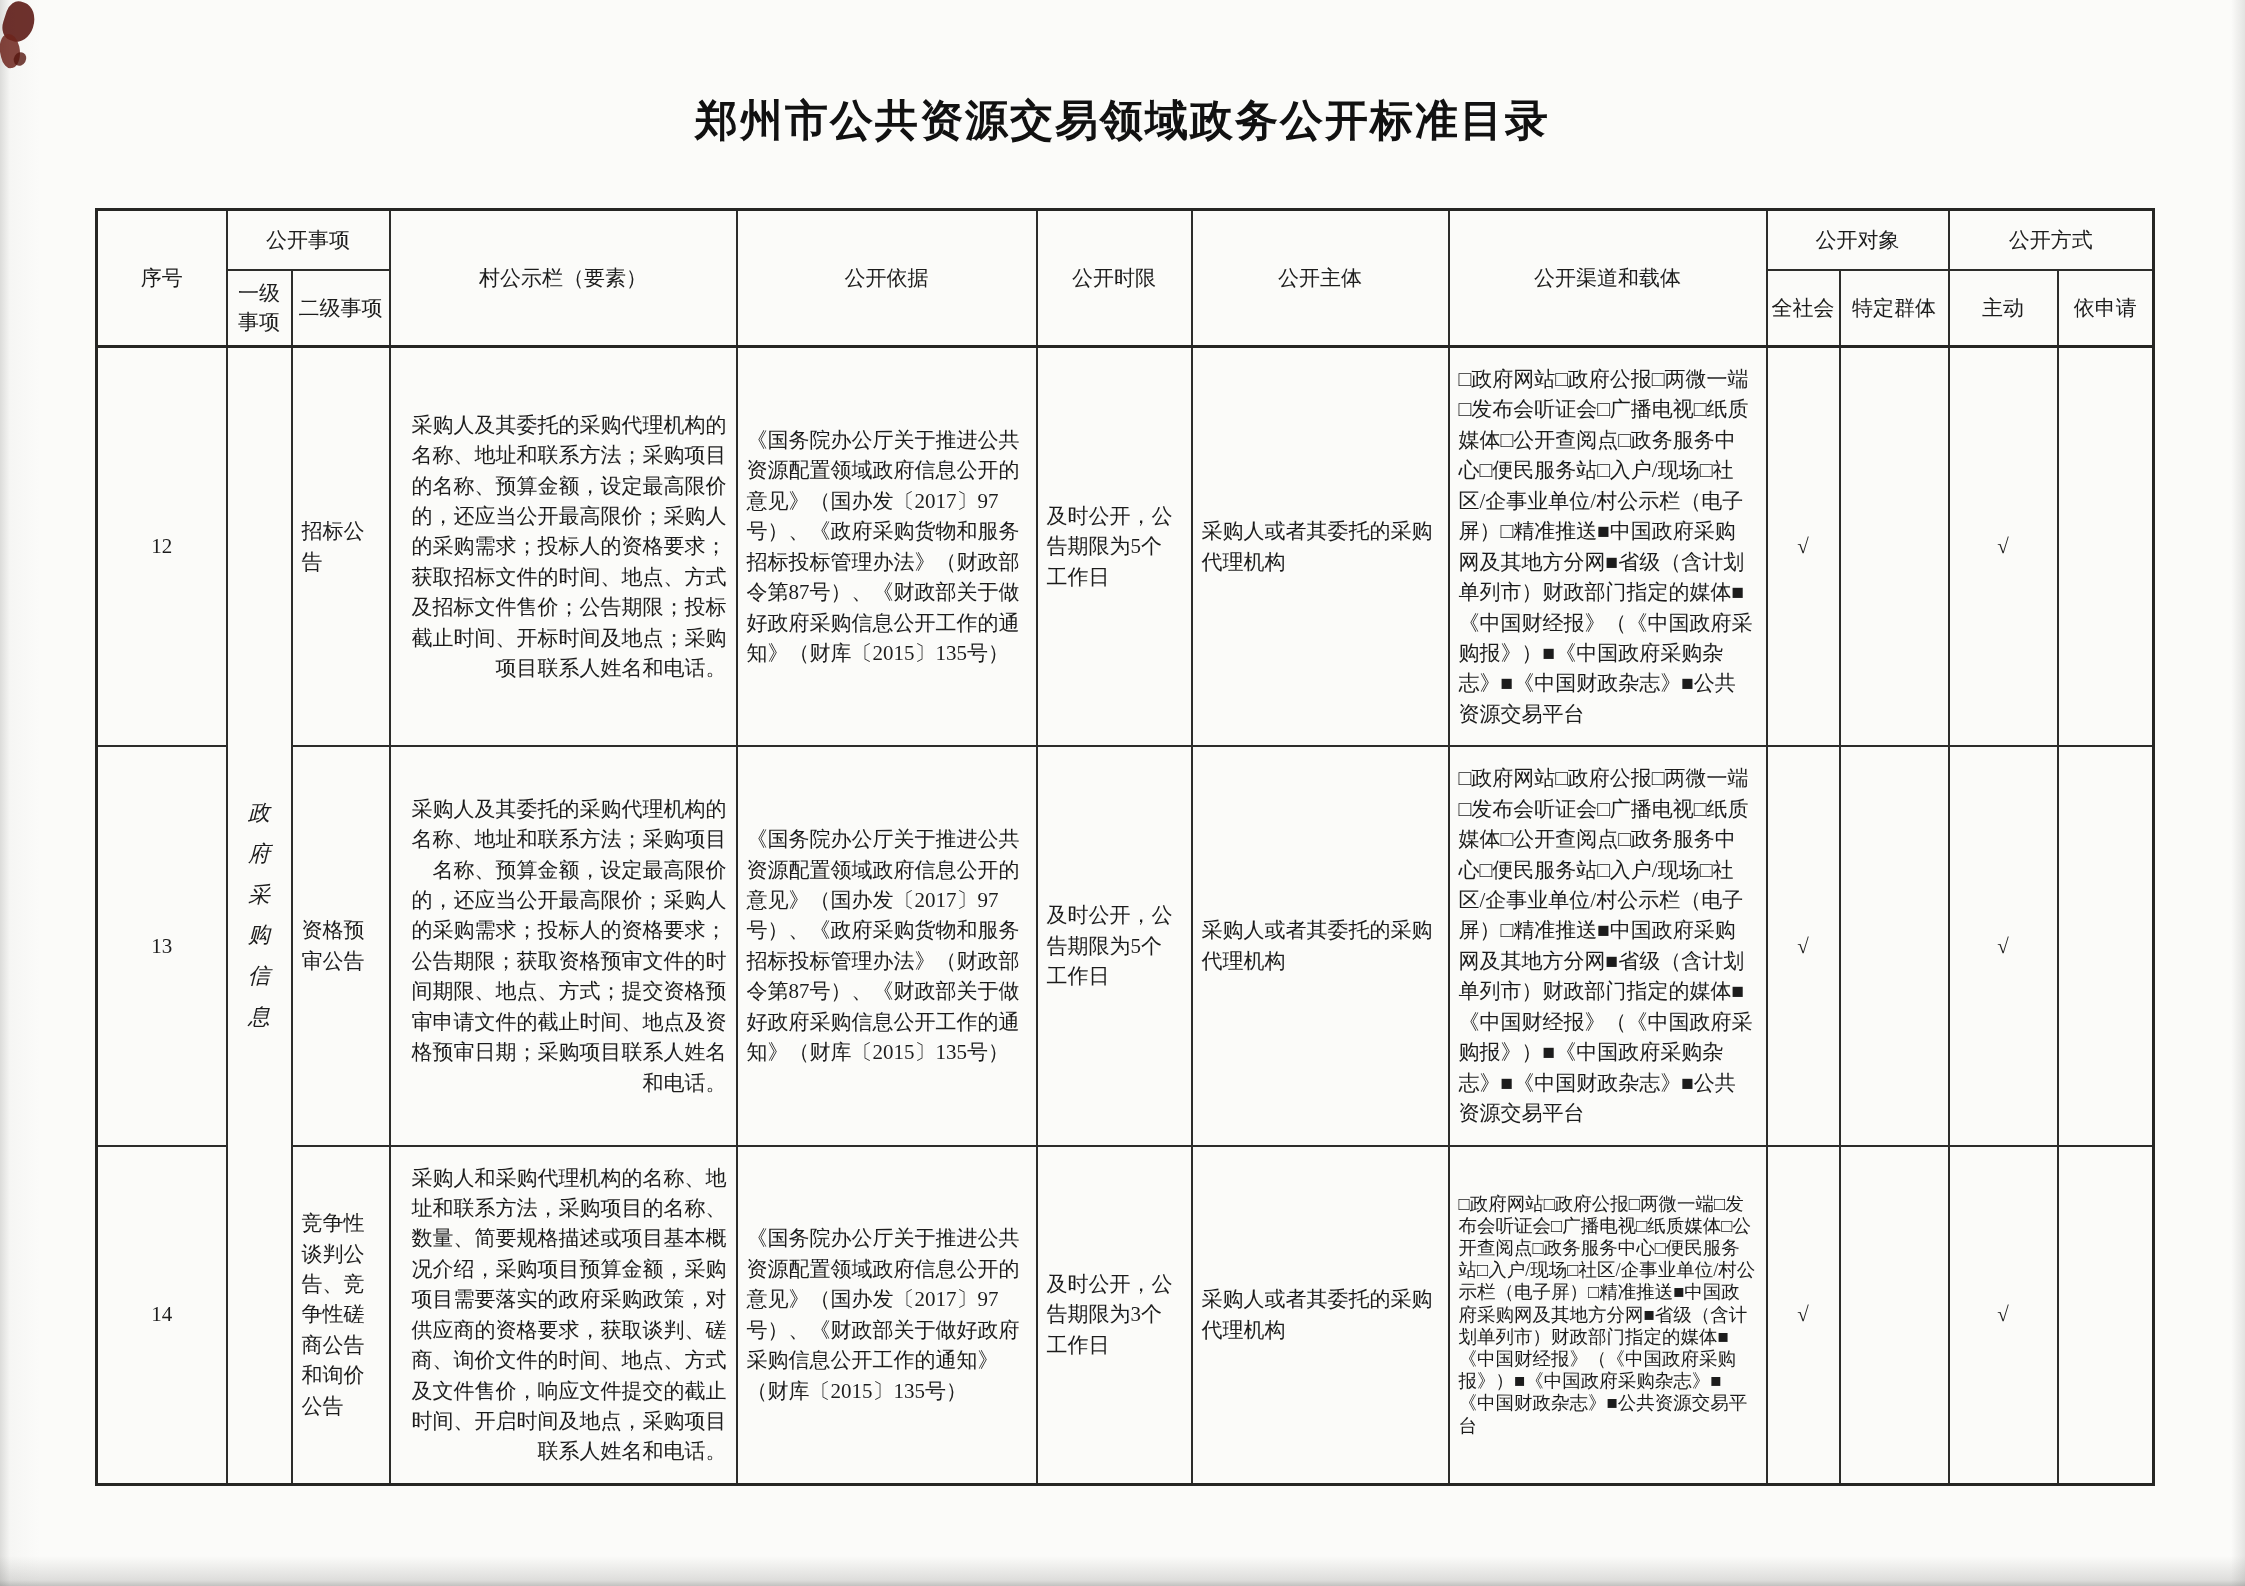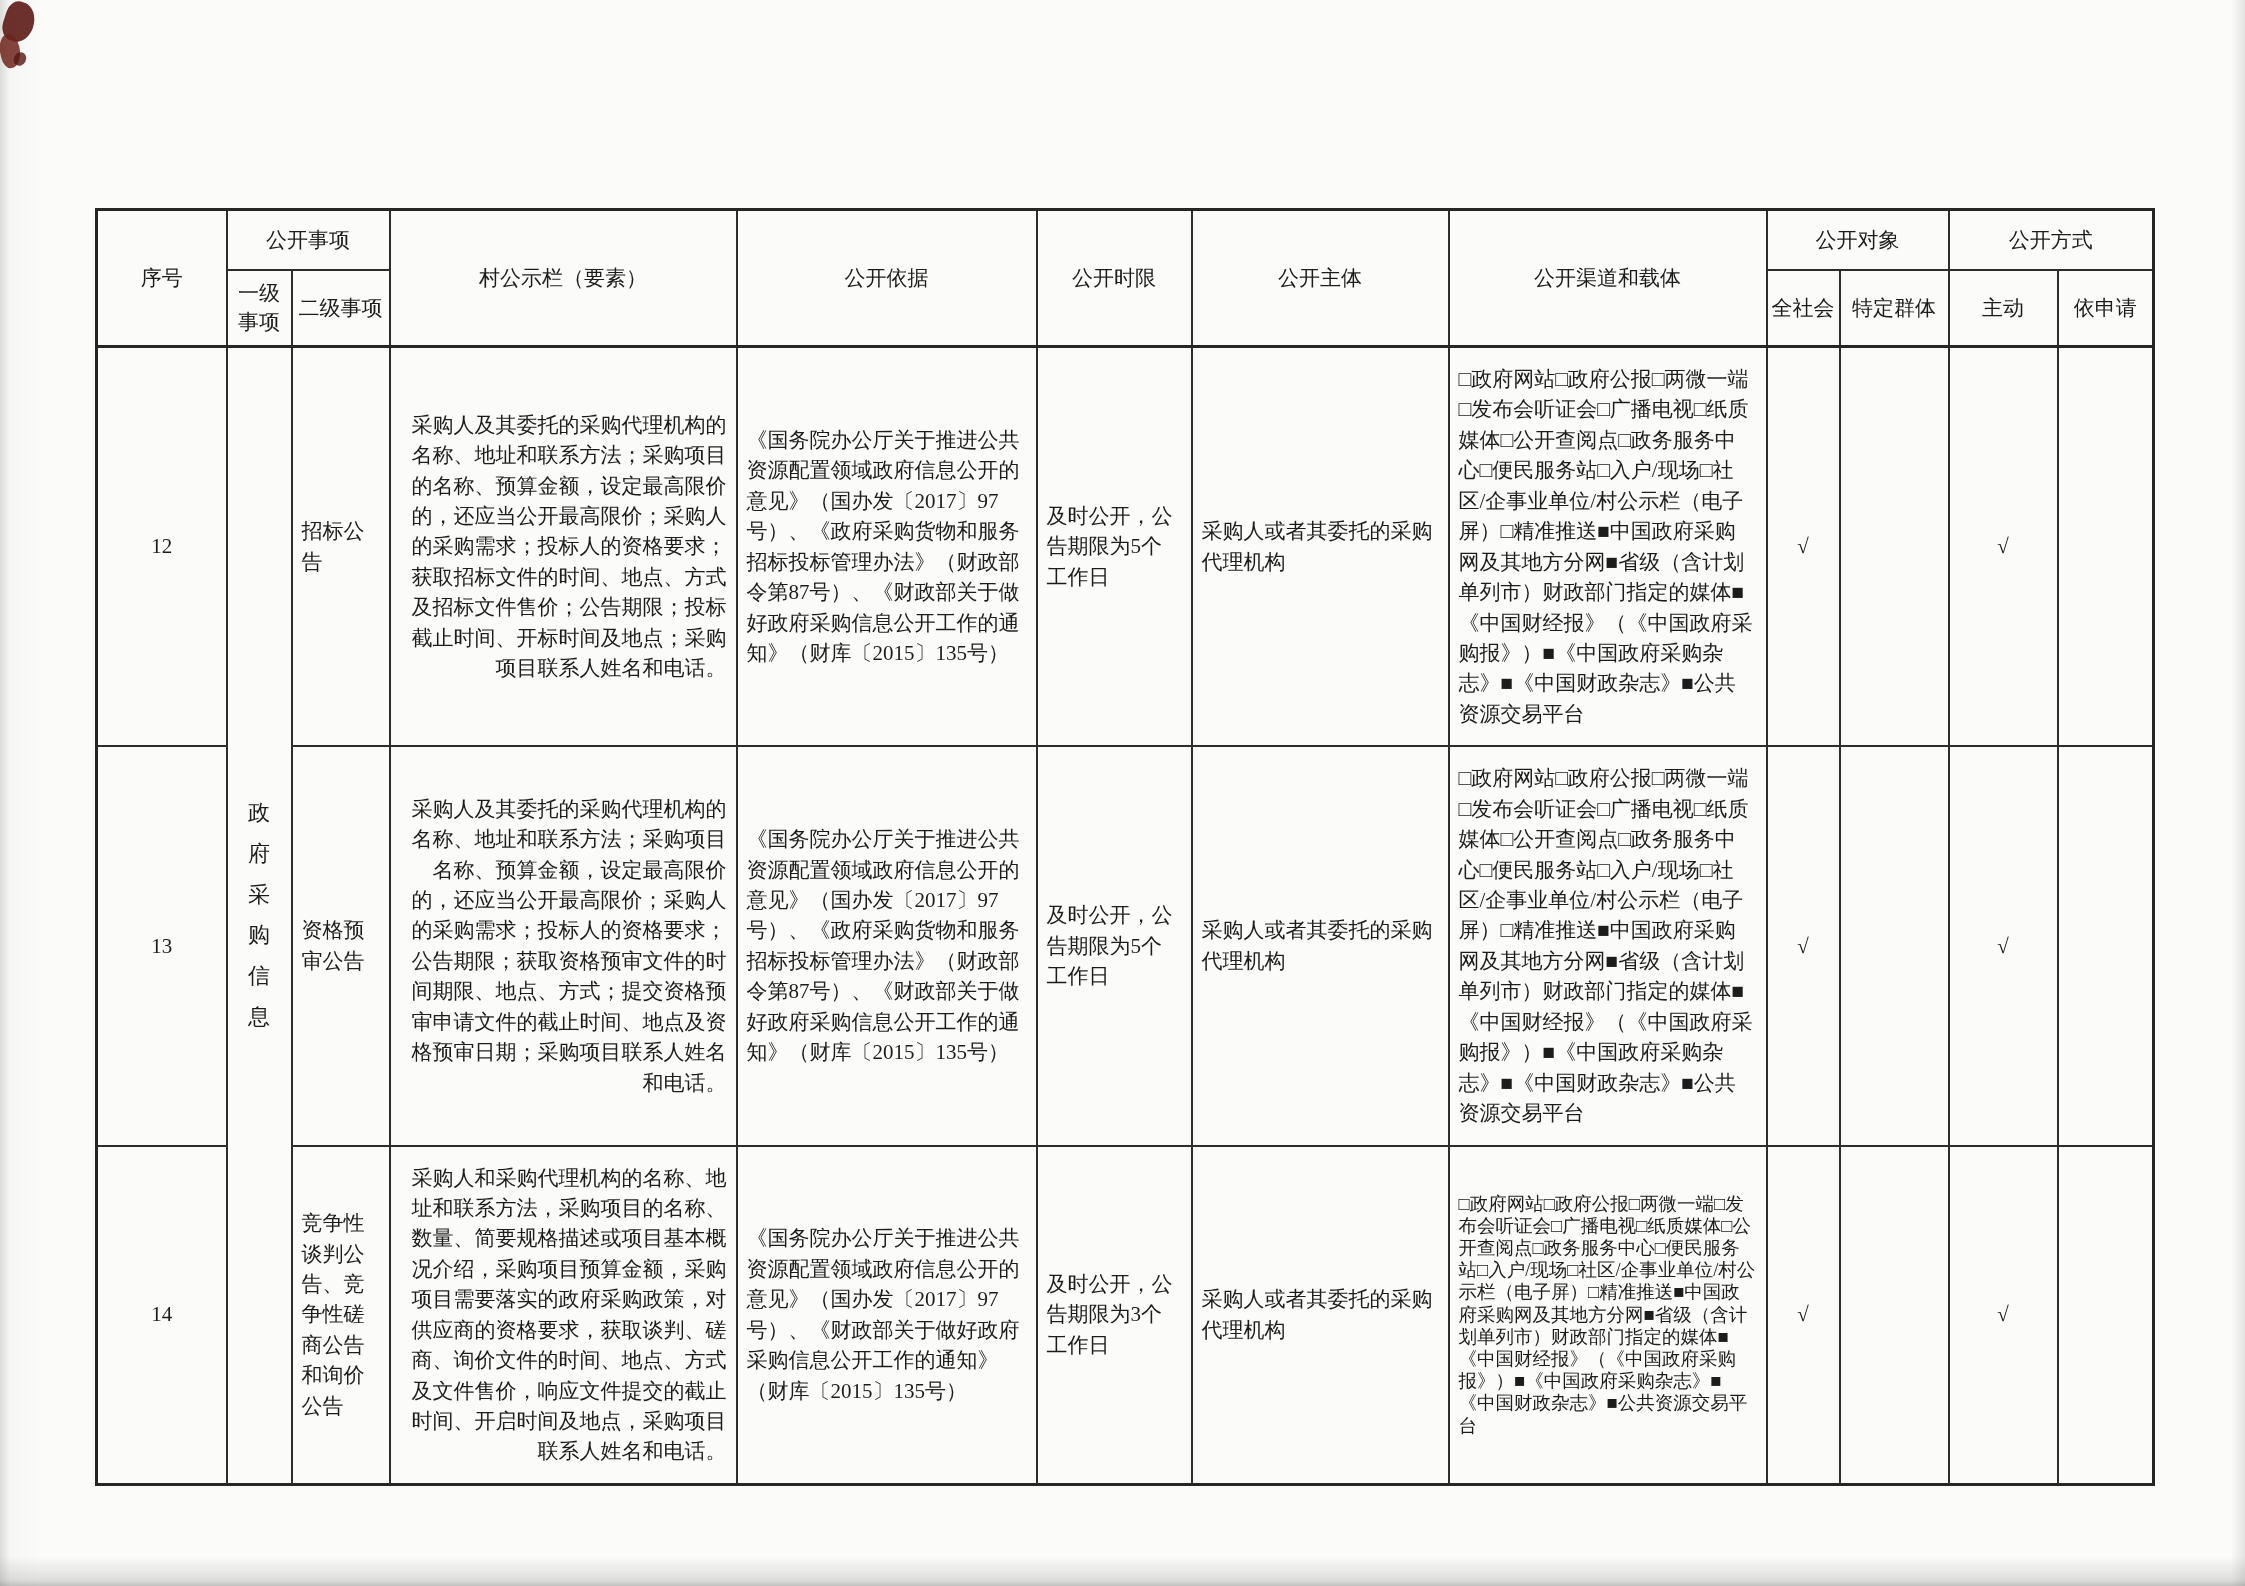--- a/index.html
+++ b/index.html
@@ -62,21 +62,21 @@
   table.catalog{border:3px solid #262624;}
   tr.hdr td{
     text-align:center;font-size:21px;padding:2px 4px;line-height:1.35;
     word-break:break-all;
   }
   tr.hdr2 td{border-top-width:2px;}
   tr.body-sep td{border-top:3px solid #262624;}
   .c-no{text-align:center;font-size:22px;}
   .c-lvl1{padding:4px 2px;}
   .c-lvl1 .vtxt{width:1.1em;margin:4px auto;word-break:break-all;
-    font-size:22px;line-height:1.85;text-align:center;}
+    font-size:22px;line-height:1.85;text-align:center;font-style:italic;}
   .c-lvl2{word-break:break-all;line-height:1.55;padding:4px 10px;}
   .c-content{font-size:20.5px;line-height:1.48;word-break:break-all;
     text-align:right;padding:6px 11px;border-radius:12px;}
   .c-basis{font-size:20.5px;line-height:1.52;word-break:break-all;padding:6px 11px;}
   .c-time{font-size:20.5px;line-height:1.5;word-break:break-all;}
   .c-subject{font-size:20.5px;line-height:1.5;word-break:break-all;}
   .c-channel{font-size:19px;line-height:1.42;word-break:break-all;padding:4px 7px;}
   tr.r14 .c-channel{font-size:18.5px;line-height:1.2;}
   .c-check{text-align:center;font-size:22px;color:#222;}
   .footer{
@@ -86,20 +86,21 @@
 </style>
 </head>
 <body>
 
 <div class="page">
   <div class="ink-a"></div>
   <div class="ink-b"></div>
   <div class="ink-c"></div>
   <div class="edge-right"></div>
 
+  <div class="doc-title">郑州市公共资源交易领域政务公开标准目录</div>
 
   <table class="catalog">
     <colgroup>
       <col style="width:130px">
         <col style="width:65px">
         <col style="width:98px">
       <col style="width:347px">
         <col style="width:300px">
         <col style="width:155px">
       <col style="width:257px">

